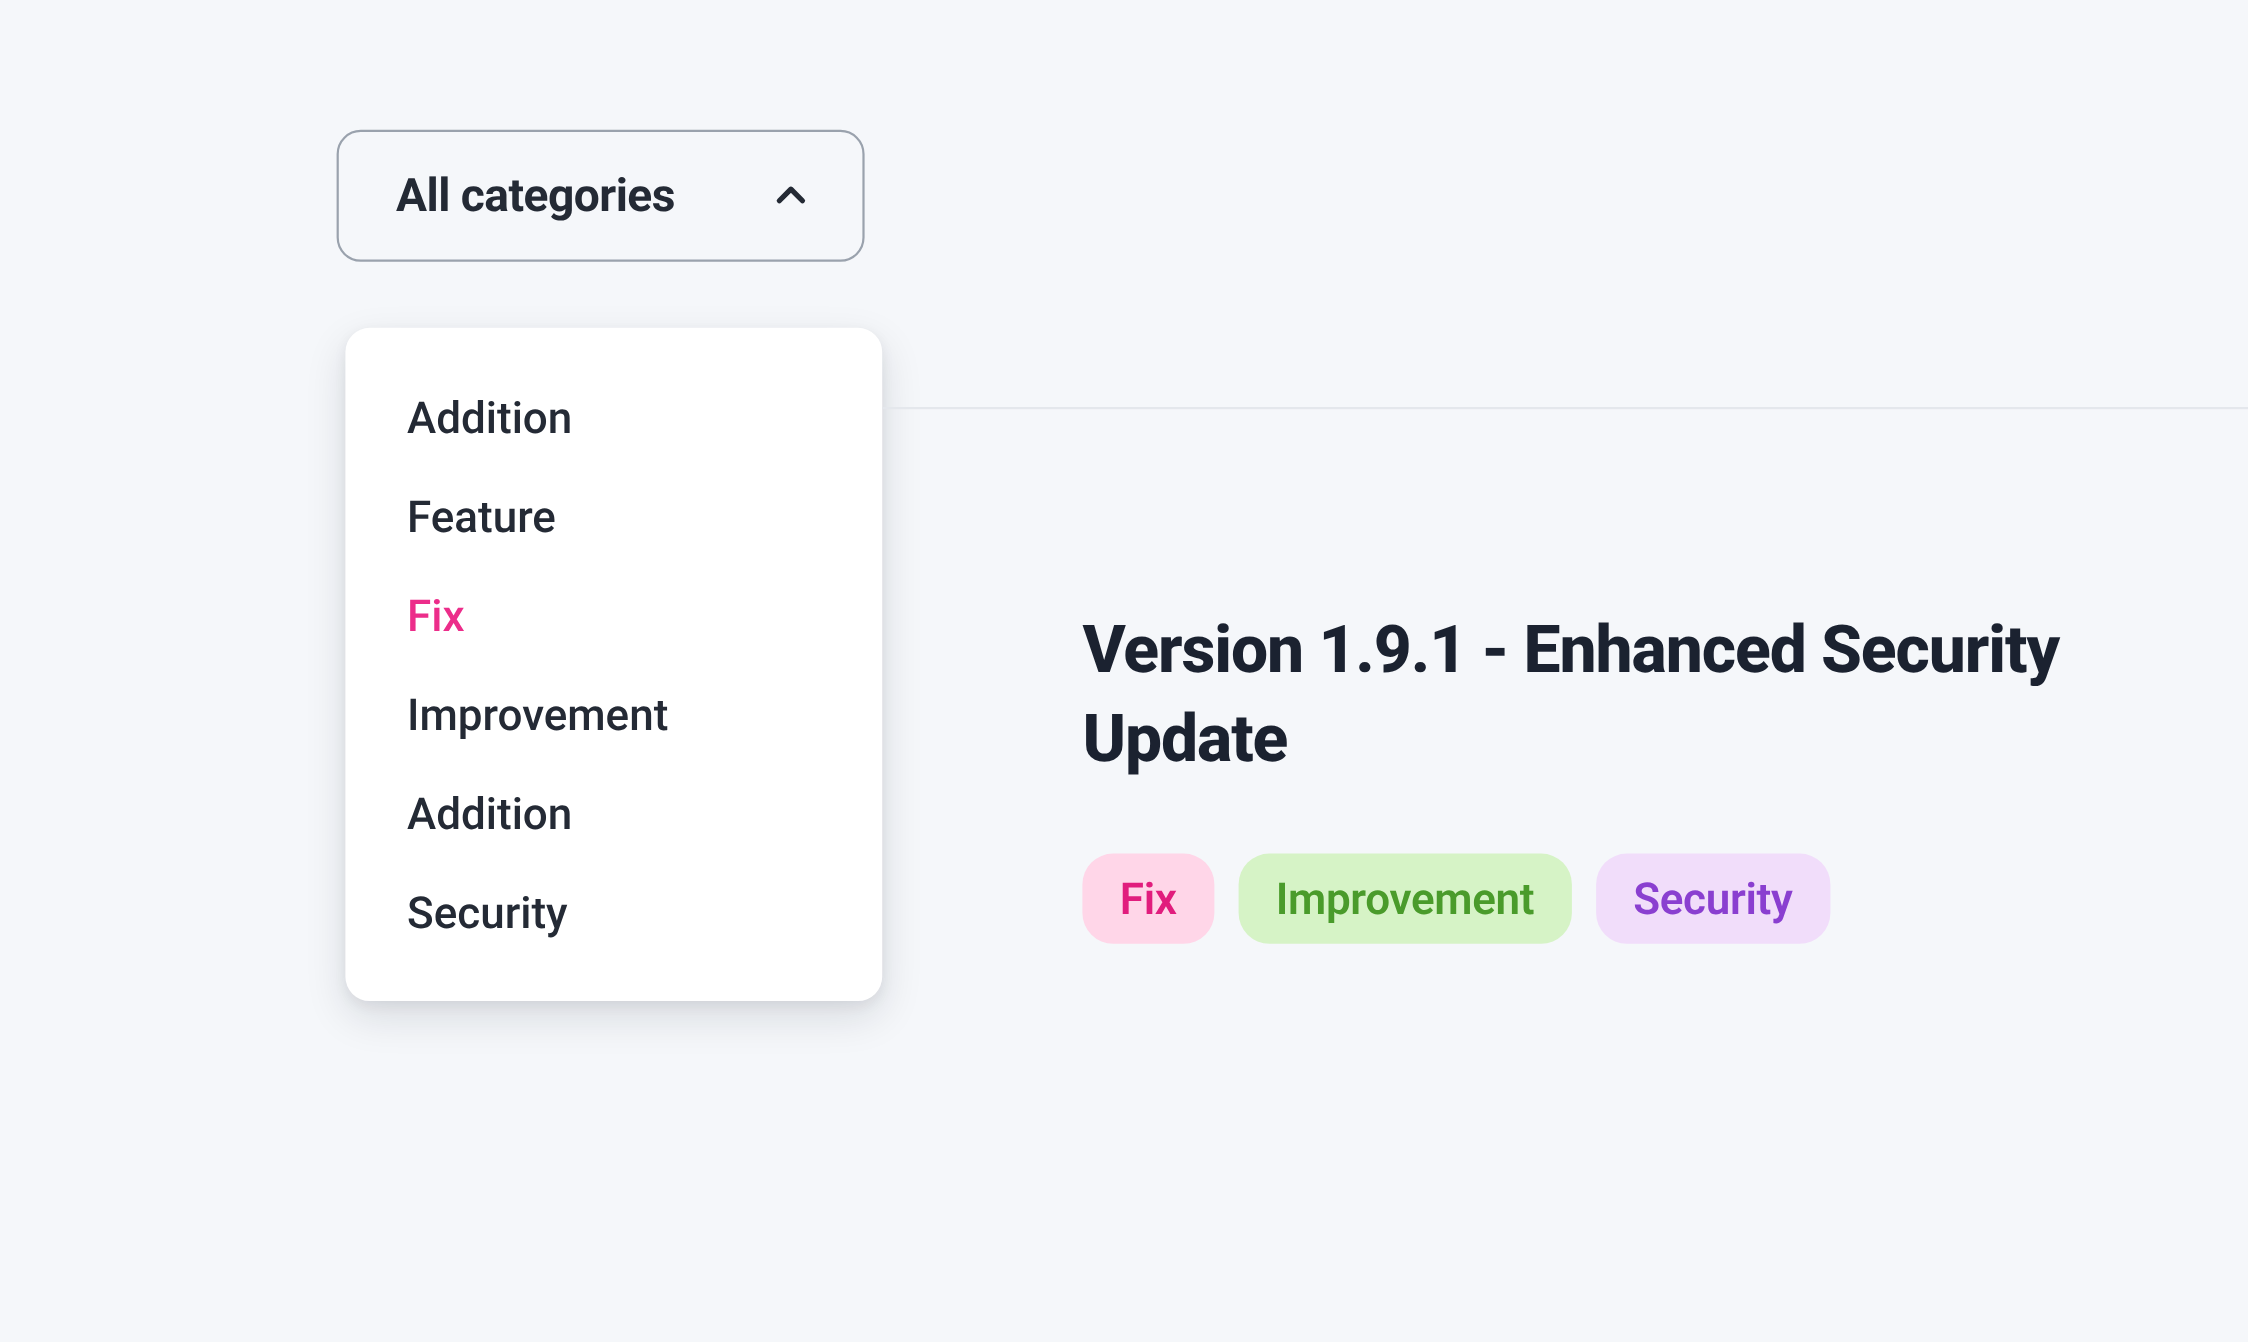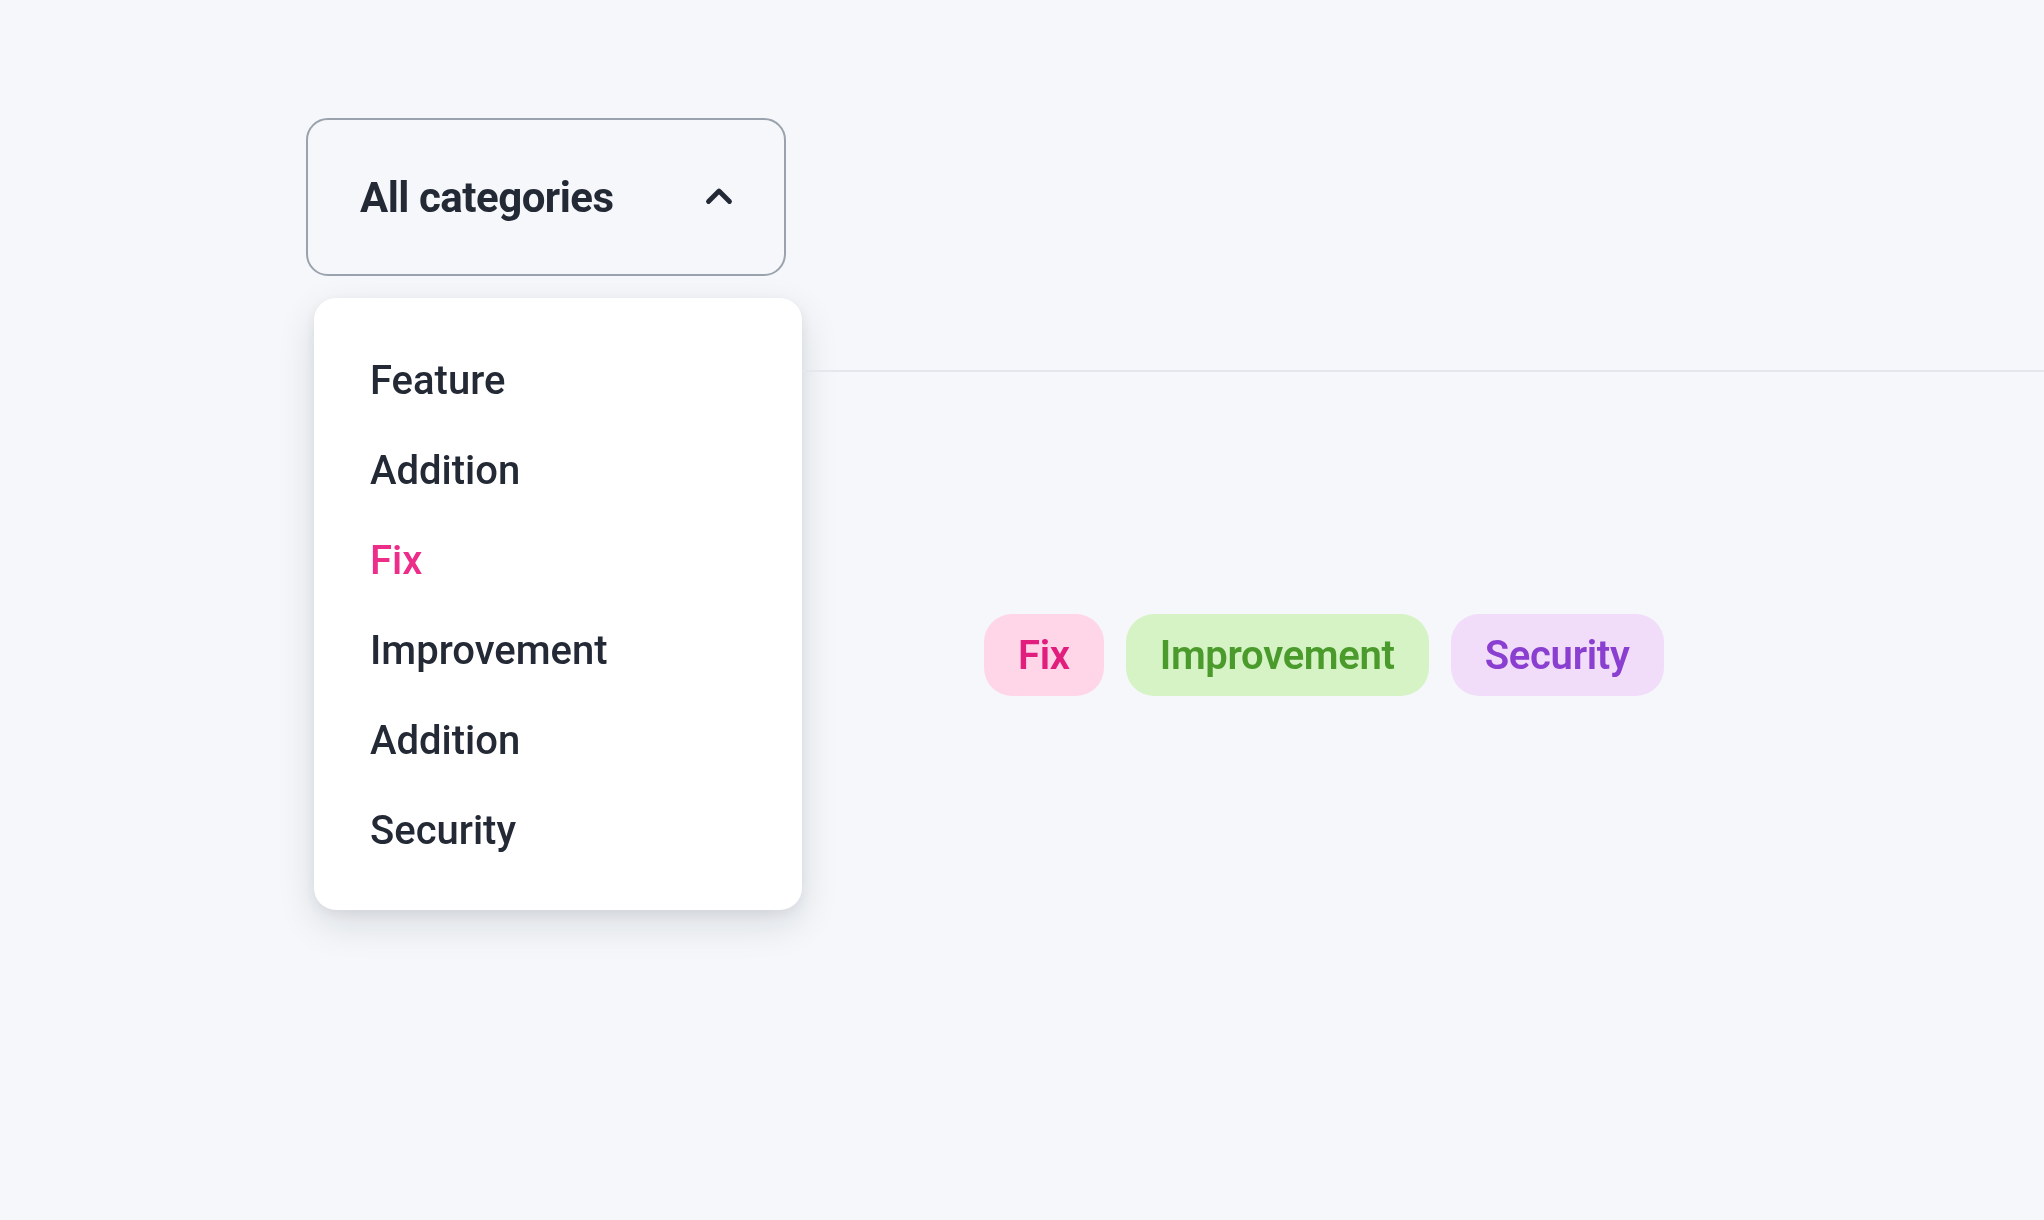--- a/index.html
+++ b/index.html
@@ -15,21 +15,21 @@
     width: 2044px;
     height: 1220px;
   }
 
   
   .dropdown-trigger {
     position: absolute;
     left: 306px;
     top: 118px;
     width: 480px;
-    height: 158px;
+    height: 120px;
     background: #f5f7fa;
     border: 2px solid #9aa2ad;
     border-radius: 22px;
     display: flex;
     align-items: center;
     justify-content: space-between;
     padding: 0 46px 0 52px;
     cursor: pointer;
   }
   .dropdown-trigger-label {
@@ -124,42 +124,43 @@
     <span class="dropdown-trigger-label">All categories</span>
     <span class="chevron">
       <svg viewBox="0 0 24 24">
           <polyline points="5 15 12 8 19 15"></polyline>
         </svg>
     </span>
   </div>
 
   <div class="dropdown-panel">
     <div class="dropdown-item">
-      <span>Feature</span>
+      <span>Addition</span>
     </div>
     <div class="dropdown-item">
-      <span>Addition</span>
+      <span>Feature</span>
     </div>
     <div class="dropdown-item active">
       <span>Fix</span>
     </div>
     <div class="dropdown-item">
       <span>Improvement</span>
     </div>
     <div class="dropdown-item">
       <span>Addition</span>
     </div>
     <div class="dropdown-item">
       <span>Security</span>
     </div>
   </div>
 
   <div class="hdivider"></div>
 
   <div class="main">
+    <h2 class="entry-title">Version 1.9.1 - Enhanced Security Update</h2>
 
     <div class="tag-row">
       <span class="tag tag-fix">Fix</span>
       <span class="tag tag-improvement">Improvement</span>
       <span class="tag tag-security">Security</span>
     </div>
   </div>
 
 </div>
 

